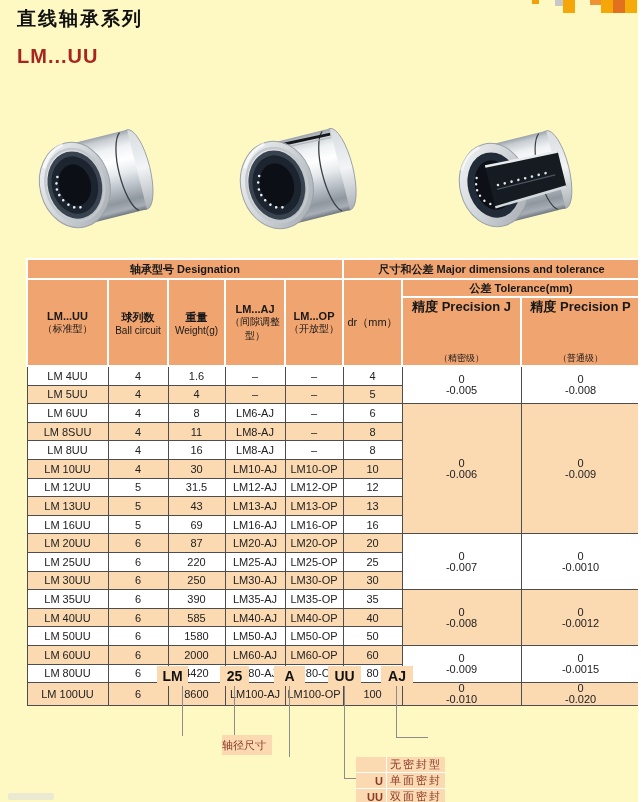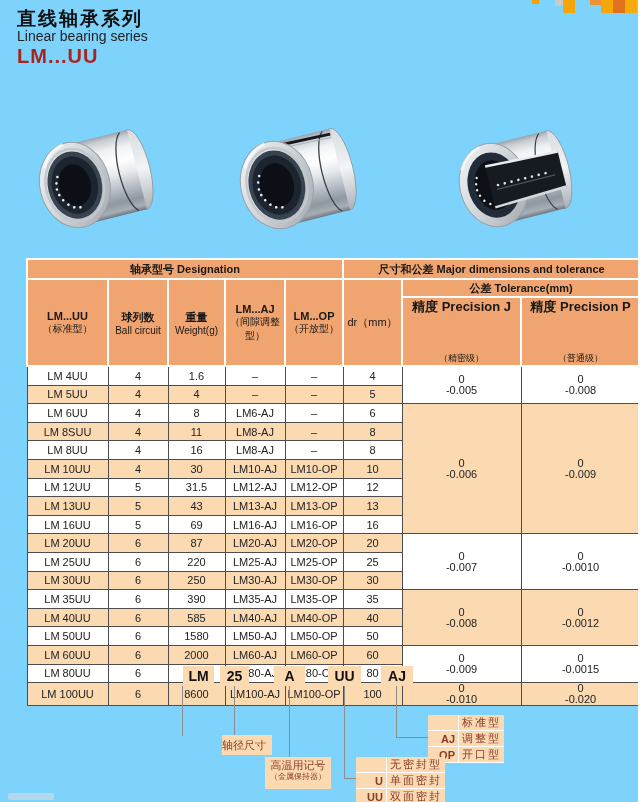--- a/index.html
+++ b/index.html
@@ -1,16 +1,16 @@
 <!DOCTYPE html>
 <html><head>
 <meta charset="utf-8">
 <style>
   html,body{margin:0;padding:0;background:#fff;}
-  .page{position:relative;width:638px;height:802px;background:#7dd3fc;overflow:hidden;
+  .page{position:relative;width:638px;height:802px;background:#fef9c3;overflow:hidden;
         font-family:"Liberation Sans","DejaVu Sans",sans-serif;color:#1f1f1f;}
 
   
   .title-cn{position:absolute;left:17px;top:6px;font-size:19px;font-weight:bold;color:#111;letter-spacing:2px;}
   .title-en{position:absolute;left:17px;top:28px;font-size:14px;color:#222;}
   .series-code{position:absolute;left:17px;top:45px;font-size:20px;font-weight:bold;color:#a9241f;letter-spacing:1px;}
   .logo{position:absolute;top:0;left:0;width:641px;height:16px;}
   .logo div{position:absolute;top:0;}
 
   
@@ -62,21 +62,20 @@
     <div style="left:532px;width:7px;height:4px;background:#f2a007;"></div>
     <div style="left:555px;width:8px;height:6px;background:#c8c8c8;"></div>
     <div style="left:563px;width:12px;height:13px;background:#f5a70a;"></div>
     <div style="left:590px;width:11px;height:5px;background:#ef9234;"></div>
     <div style="left:601px;width:12px;height:13px;background:#f5a70a;"></div>
     <div style="left:613px;width:12px;height:13px;background:#e2711d;"></div>
     <div style="left:625px;width:12px;height:13px;background:#f5ac0a;"></div>
   </div>
 
   <div class="title-cn">直线轴承系列</div>
-  <div class="title-en">Linear bearing series</div>
   <div class="series-code">LM...UU</div>
 
   <div class="products">
     <svg width="0" height="0" style="position:absolute">
       <defs>
         <linearGradient id="grad-body" x1="0" y1="0" x2="0" y2="1">
           <stop offset="0" stop-color="#9aa2ab"></stop>
             <stop offset=".06" stop-color="#c7ccd1"></stop>
           <stop offset=".18" stop-color="#eef1f3"></stop>
             <stop offset=".34" stop-color="#ffffff"></stop>
@@ -430,56 +429,36 @@
           </td>
           <td rowspan="1" class="tol tol-peach">
             <div>0</div>
             <div>-0.020</div>
           </td>
         </tr>
       </tbody>
   </table>
 
   <div class="diagram">
-    <div class="codebox" style="left:183px;width:31px">LM</div>
+    <div class="codebox" style="left:157px;width:31px">LM</div>
     <div class="codebox" style="left:220px;width:29px">25</div>
     <div class="codebox" style="left:274px;width:31px">A</div>
     <div class="codebox" style="left:328px;width:33px">UU</div>
     <div class="codebox" style="left:381px;width:32px">AJ</div>
 
     <div class="dline" style="left:182px;top:26px;width:1px;height:50px"></div>
     <div class="dline" style="left:234px;top:26px;width:1px;height:49px"></div>
     <div class="dline" style="left:289px;top:26px;width:1px;height:71px"></div>
     <div class="dline" style="left:344px;top:26px;width:1px;height:92px"></div>
     <div class="dline" style="left:344px;top:118px;width:14px;height:1px"></div>
     <div class="dline" style="left:396px;top:26px;width:1px;height:51px"></div>
     <div class="dline" style="left:396px;top:77px;width:32px;height:1px"></div>
 
     <div class="notebox shaft-note">轴径尺寸</div>
-    <div class="notebox ht-note">
-      <div class="l1">高温用记号</div>
-      <div class="l2">（金属保持器）</div>
-    </div>
-
-    <table class="mini type-table">
-      <tbody>
-          <tr>
-        <td class="code"></td>
-        <td class="lbl">标准型</td>
-      </tr>
-      <tr>
-        <td class="code">AJ</td>
-        <td class="lbl">调整型</td>
-      </tr>
-      <tr>
-        <td class="code">OP</td>
-        <td class="lbl">开口型</td>
-      </tr>
-    </tbody>
-      </table>
+
 
     <table class="mini seal-table">
       <tbody>
           <tr>
         <td class="code"></td>
         <td class="lbl">无密封型</td>
       </tr>
       <tr>
         <td class="code">U</td>
         <td class="lbl">单面密封</td>

